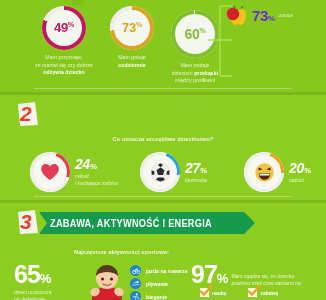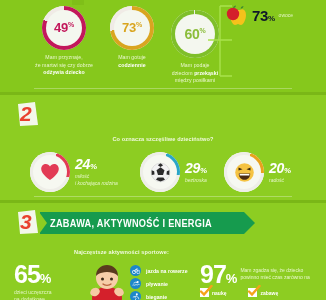--- a/index.html
+++ b/index.html
@@ -48,21 +48,21 @@
     margin-top:4px;font-size:5.2px;line-height:1.45;color:#eaf7cf;
     letter-spacing:.05px;
   }
   .cap b{color:#ffffff;font-weight:bold;}
 
   
   .food-list{position:absolute;left:224px;top:3px;width:100px;}
   .food-row{display:flex;align-items:center;height:25px;margin-bottom:2px;}
   .food-ico{width:26px;height:24px;flex:0 0 26px;position:relative;}
   .food-num{
-    font-size:15px;font-weight:bold;color:#0f172a;line-height:1;
+    font-size:15px;font-weight:bold;color:#6d28d9;line-height:1;
     letter-spacing:-.4px;margin-left:2px;
   }
   .food-num .pc{font-size:8px;vertical-align:baseline;}
   .food-lbl{font-size:5px;color:#e2f5c0;margin-left:4px;line-height:1.3;max-width:42px;}
 
   
   .sec{position:absolute;left:0;width:326px;height:26px;}
   .sec .num{
     position:absolute;left:20px;top:-1px;font-size:21px;font-weight:bold;
     color:#e8412e;line-height:1;font-style:italic;
@@ -122,21 +122,21 @@
   .kid{position:absolute;left:86px;top:262px;width:42px;height:40px;}
 
   .sports{position:absolute;left:130px;top:264px;}
   .sport-row{display:flex;align-items:center;height:13px;}
   .sport-ico{
     width:11px;height:11px;border-radius:50%;background:#1d87c9;flex:0 0 11px;
     display:flex;align-items:center;justify-content:center;color:#fff;font-size:6px;
   }
   .sport-lbl{font-size:5.2px;font-weight:bold;color:#ffffff;margin-left:5px;white-space:nowrap;}
 
-  .big97{position:absolute;left:200px;top:262px;display:flex;align-items:flex-start;}
+  .big97{position:absolute;left:191px;top:262px;display:flex;align-items:flex-end;}
   .big97 .n{font-size:25px;font-weight:bold;color:#ffffff;line-height:1;letter-spacing:-1px;}
   .big97 .n .pc{font-size:13px;}
   .big97 .t{font-size:5px;color:#e9f8cc;line-height:1.45;margin-left:4px;margin-top:5px;width:76px;}
 
   .checks{position:absolute;left:200px;top:288px;display:flex;gap:22px;}
   .chk{display:flex;align-items:center;}
   .chk .box{width:9px;height:9px;background:#ffffff;position:relative;}
   .chk .lbl{font-size:5px;font-weight:bold;color:#ffffff;margin-left:3px;white-space:nowrap;}
 
   .topstub{position:absolute;left:72px;top:0px;width:12px;height:5px;background:#7fbf18;}
@@ -254,26 +254,26 @@
           <circle cx="10.5" cy="10.5" r="9.3" fill="#f2f2f2" stroke="#cfcfcf" stroke-width=".6"></circle>
           <path d="M10.5 5.3l4 2.9-1.5 4.7h-5l-1.5-4.7z" fill="#2b2b2b"></path>
           <path d="M10.5 1.2l2.6 2.1-2.6 1.6-2.6-1.6z" fill="#2b2b2b"></path>
           <path d="M1.6 8.2l2.6 1.1.3 3.2-2.8.6z" fill="#2b2b2b"></path>
           <path d="M19.4 8.2l-2.6 1.1-.3 3.2 2.8.6z" fill="#2b2b2b"></path>
           <path d="M6 17.8l1.6-2.4h5.8l1.6 2.4-4.5 1.8z" fill="#2b2b2b"></path>
         </svg>
       </div>
     </div>
     <div class="info">
-      <div class="p"><span>29</span><span class="pc">%</span></div>
+      <div class="p"><span>27</span><span class="pc">%</span></div>
       <div class="l">beztroska</div>
     </div>
   </div>
 
-  <div class="s2 a20" style="left:224px;top:152px;">
+  <div class="s2 a20" style="left:244px;top:152px;">
     <div class="circ">
       <div class="arc"></div>
       <div class="hole2">
         <svg width="21" height="21" viewBox="0 0 21 21">
           <circle cx="10.5" cy="10.5" r="9.3" fill="#f5c342"></circle>
           <path d="M4.5 5.5l4 1.8-4 1.2z" fill="#3a2a10"></path>
           <path d="M16.5 5.5l-4 1.8 4 1.2z" fill="#3a2a10"></path>
           <path d="M4.8 11.5h11.4c0 4-2.6 6.3-5.7 6.3S4.8 15.5 4.8 11.5z" fill="#4a2b12"></path>
           <path d="M5.6 11.9h9.8v1.6H5.6z" fill="#ffffff"></path>
         </svg>

